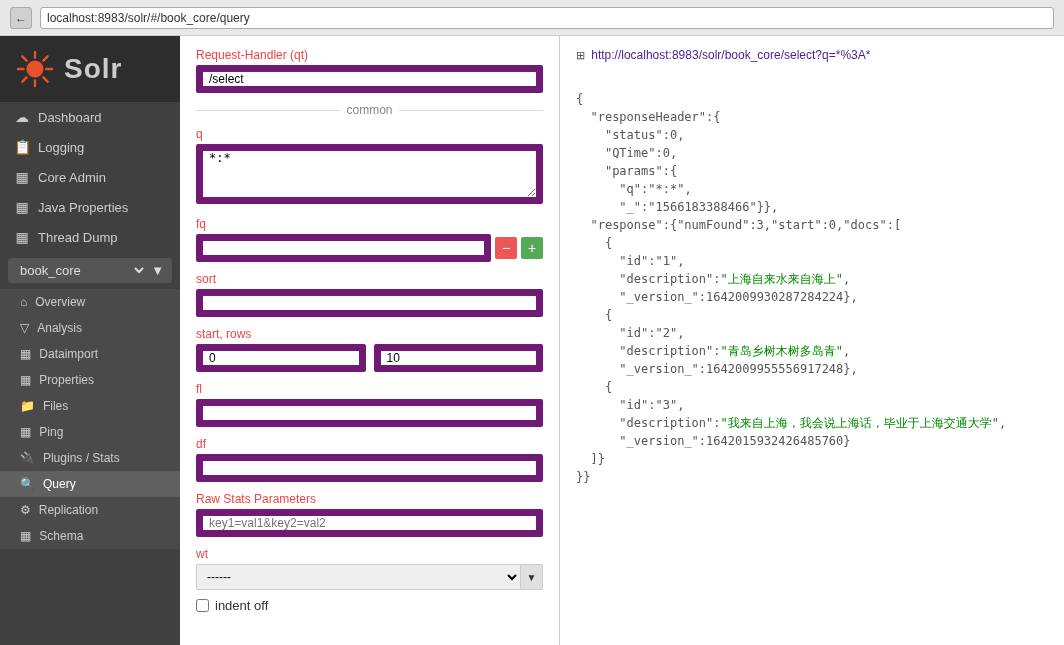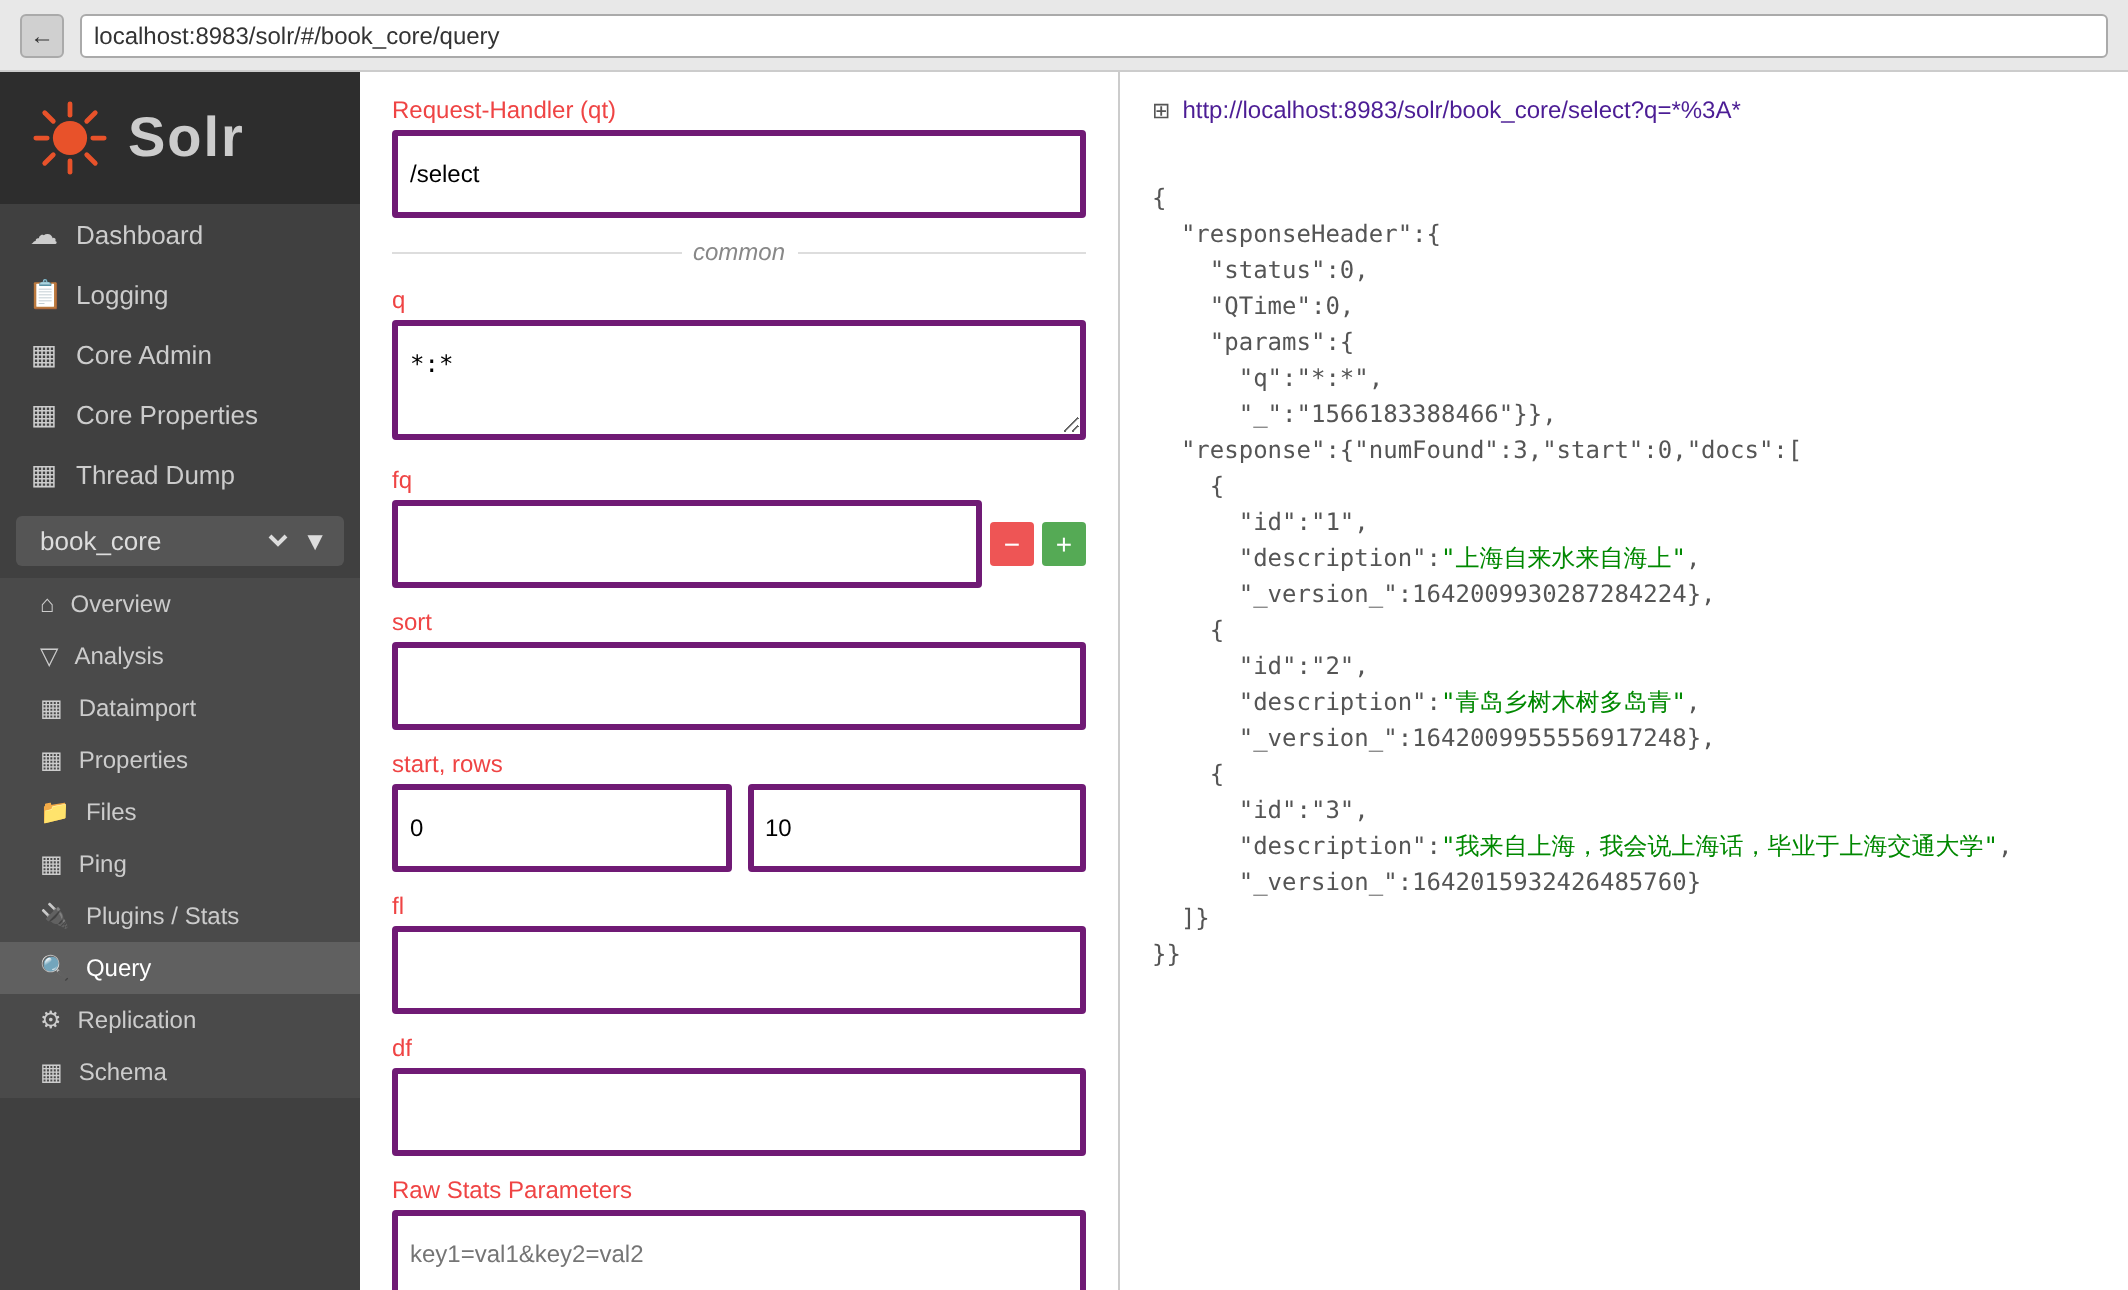--- a/index.html
+++ b/index.html
@@ -110,33 +110,33 @@
     }
     .field-label {
       font-size: 12px;
       color: #ef4444;
       margin-bottom: 3px;
       margin-top: 10px;
     }
     .field-label:first-child { margin-top: 0; }
     .section-divider {
       display: flex; align-items: center; margin: 10px 0 8px;
-      color: #888; font-size: 12px; font-style: italic;
+      color: #888; font-size: 12px;
     }
     .section-divider::before, .section-divider::after {
       content: ''; flex: 1; height: 1px; background: #ddd;
     }
     .section-divider::before { margin-right: 6px; }
     .section-divider::after { margin-left: 6px; }
 
     .text-input {
       width: 100%;
-      border: 3px solid #701a75;
+      border: 7px solid #701a75;
       border-radius: 2px;
-      padding: 12px 6px;
+      padding: 0 6px;
       font-size: 12px;
       outline: none;
     }
     textarea.text-input {
       height: 60px;
       resize: vertical;
     }
 
     .fq-row {
       display: flex; align-items: center; gap: 4px;
@@ -255,21 +255,21 @@
       <div class="sidebar-item">
         <span class="icon">📋</span>
         <span>Logging</span>
       </div>
       <div class="sidebar-item">
         <span class="icon">▦</span>
         <span>Core Admin</span>
       </div>
       <div class="sidebar-item">
         <span class="icon">▦</span>
-        <span>Core Properties</span>
+        <span>Java Properties</span>
       </div>
       <div class="sidebar-item">
         <span class="icon">▦</span>
         <span>Thread Dump</span>
       </div>
 
       <div class="core-selector">
         <select>
           <option>book_core</option>
         </select>

